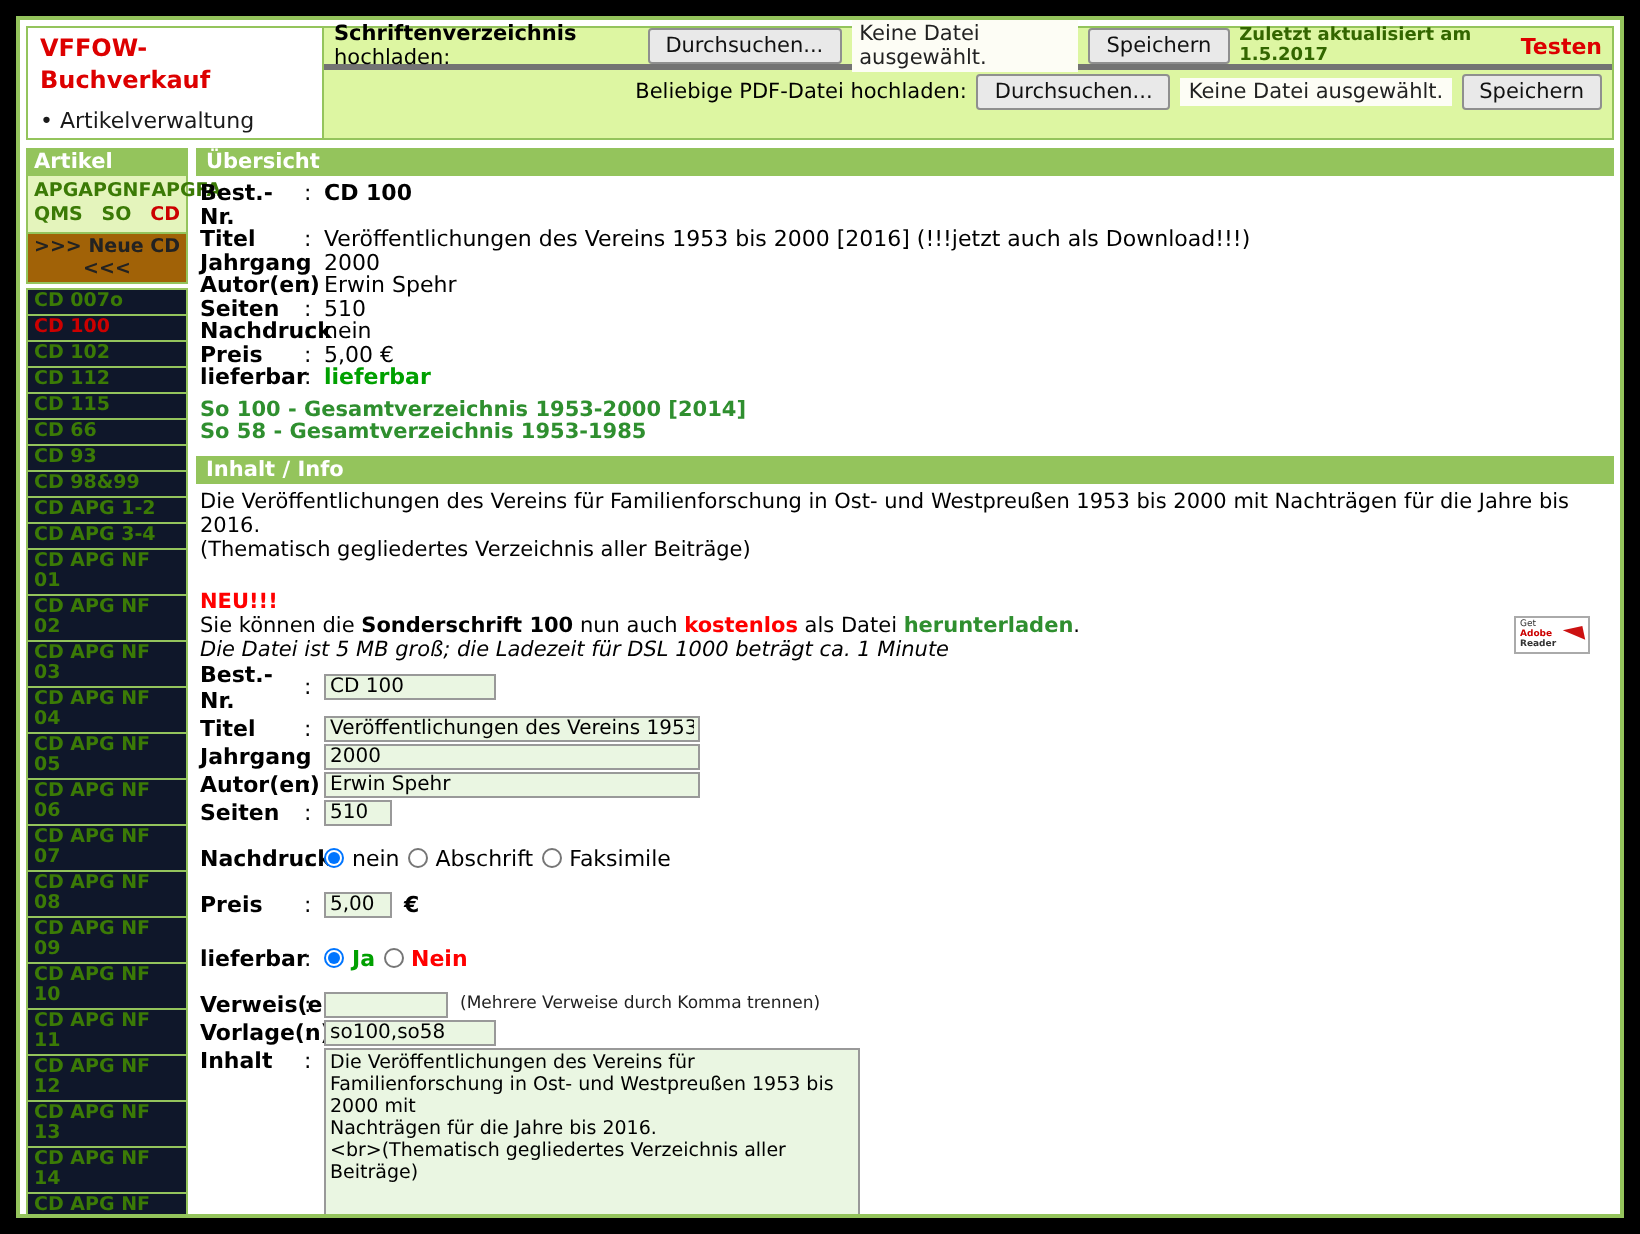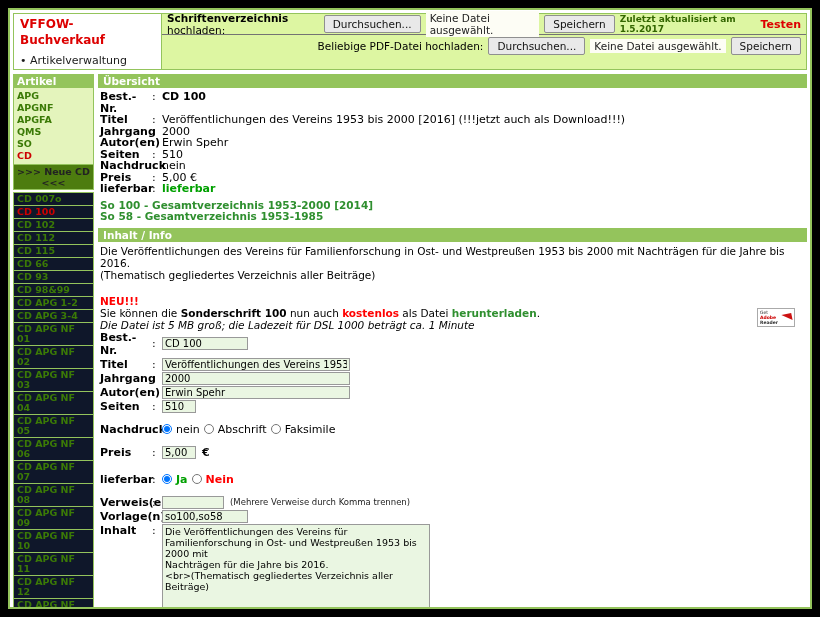--- a/index.html
+++ b/index.html
@@ -7,37 +7,37 @@
   .page { position:absolute; left:8px; top:8px; width:804px; height:601px; background:#fff;
           border:2px solid #94c45c; overflow:hidden; }
 
   
   .topbar { display:flex; margin:3px 3px 4px 3px; border:1px solid #94c45c; background:#ddf6a2; }
   .topbar-left { width:148px; background:#fff; border-right:1px solid #94c45c; padding:2px 6px; }
   .app-title { color:#dd0000; font-weight:bold; font-size:12px; line-height:16px; }
   .nav-item { font-weight:normal; font-size:11px; margin-top:6px; color:#1a1a1a; }
   .topbar-right { flex:1; display:flex; flex-direction:column; }
   .tb-row { display:flex; align-items:center; justify-content:flex-end; gap:5px; padding:2px 5px; font-size:10.5px; height:21px; }
-  .tb-row1 { border-bottom:1px solid #737373; }
+  .tb-row1 { border-bottom:3px solid #737373; }
   .btn { background:#e9e9e9; border:1px solid #8f8f8f; border-radius:2px; font-size:10.5px;
          padding:1px 8px; color:#111; font-family:inherit; line-height:14px; }
   .file-label { background:#fdfdf5; padding:1px 4px; min-width:92px; font-size:10.5px; color:#222; }
   .updated { color:#336600; font-weight:bold; font-size:9px; }
   .testen { color:#dd0000; font-weight:bold; font-size:11px; }
 
   
   .content { display:flex; gap:4px; padding:0 3px; }
 
   .sidebar { width:81px; flex:none; font-size:10px; }
   .side-header { background:#94c45c; color:#fff; font-weight:bold; font-size:10.5px; padding:1px 4px; }
   .filter-cell { background:#e4f4bc; border:1px solid #94c45c; border-top:none; padding:2px 3px; }
-  .filter-row { display:flex; justify-content:center;flex-direction:column; }
+  .filter-row { display:flex; justify-content:space-between; }
   .filter-link { color:#3b7a06; font-weight:bold; font-size:9.5px; line-height:12px; cursor:pointer; }
   .filter-link.active { color:#cc0000; }
-  .newcd { background:#4d7c0f; border:1px solid #94c45c; border-top:none; text-align:center;
+  .newcd { background:#a16207; border:1px solid #94c45c; border-top:none; text-align:center;
            font-weight:bold; font-size:9.5px; color:#222; padding:1px 0; cursor:pointer; }
   .side-item { background:#0f172a; border:1px solid #94c45c; margin-top:-1px; padding:1px 3px;
                font-weight:bold; font-size:9.5px; line-height:10px; color:#3b7a06; cursor:pointer; }
   .side-item.selected { color:#cc0000; }
   .side-item:first-of-type { margin-top:2px; }
 
   .main { flex:1; position:relative; font-size:11px; min-width:0; }
   .sec-bar { background:#94c45c; color:#fff; font-weight:bold; font-size:10.5px; padding:1px 5px; margin-bottom:3px; }
 
   

